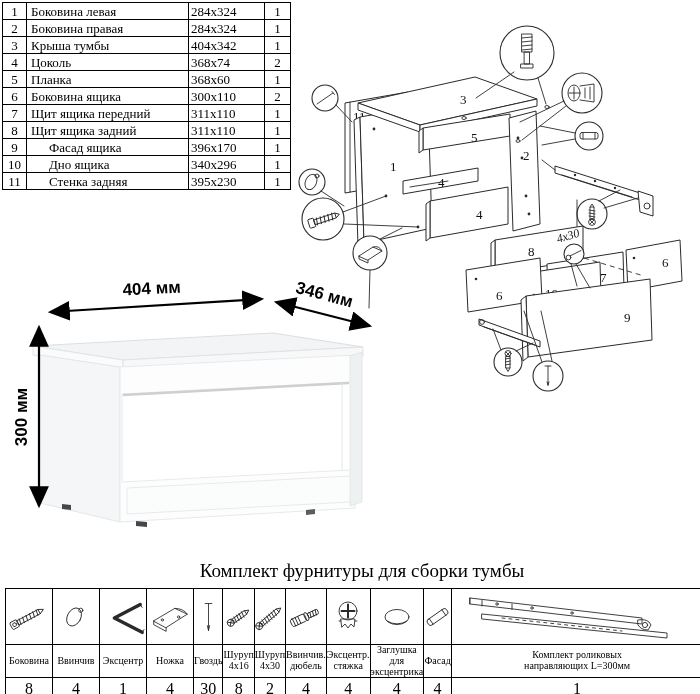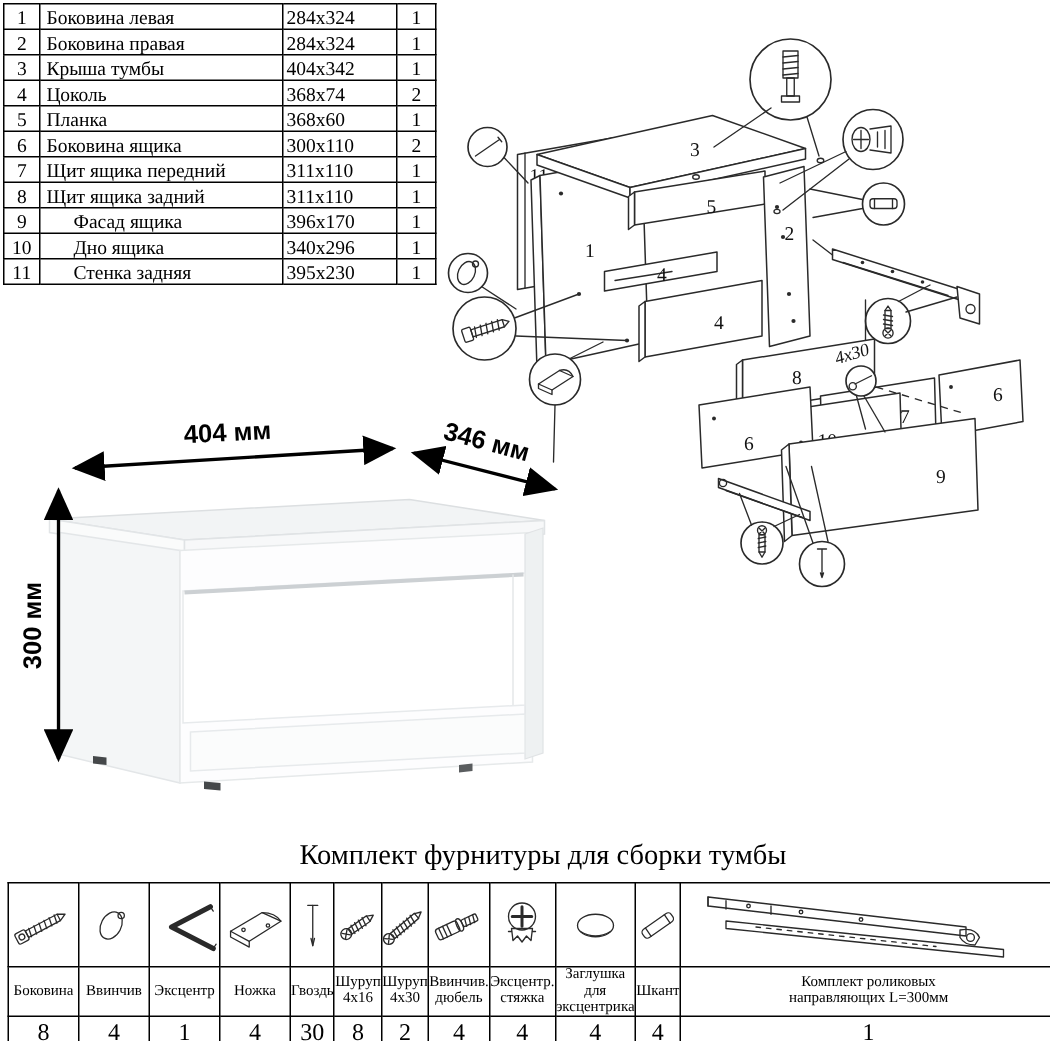--- a/index.html
+++ b/index.html
@@ -539,21 +539,21 @@
         <td>Шуруп
 4x16</td>
         <td>Шуруп
 4x30</td>
         <td>Ввинчив.
 дюбель</td>
         <td>Эксцентр.
 стяжка</td>
         <td>Заглушка для
 эксцентрика</td>
-        <td>Шкант</td>
+        <td>Фасад</td>
         <td>Комплект роликовых
 направляющих L=300мм</td>
       </tr>
       <tr class="r-qty">
         <td>8</td>
         <td>4</td>
         <td>1</td>
         <td>4</td>
         <td>30</td>
         <td>8</td>

